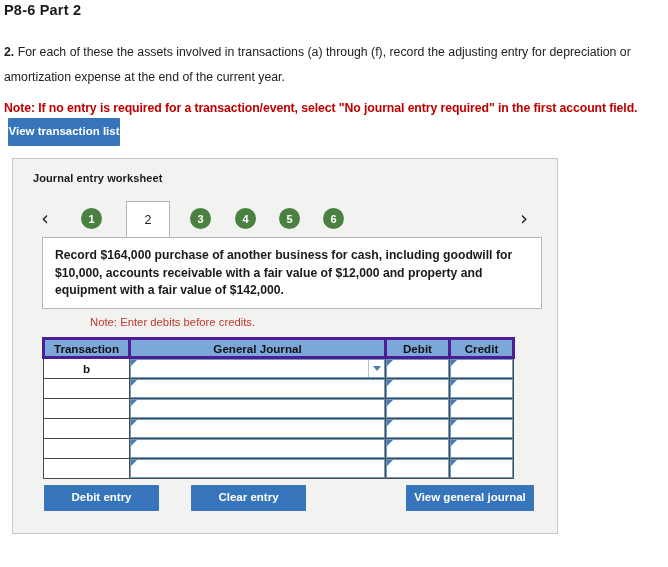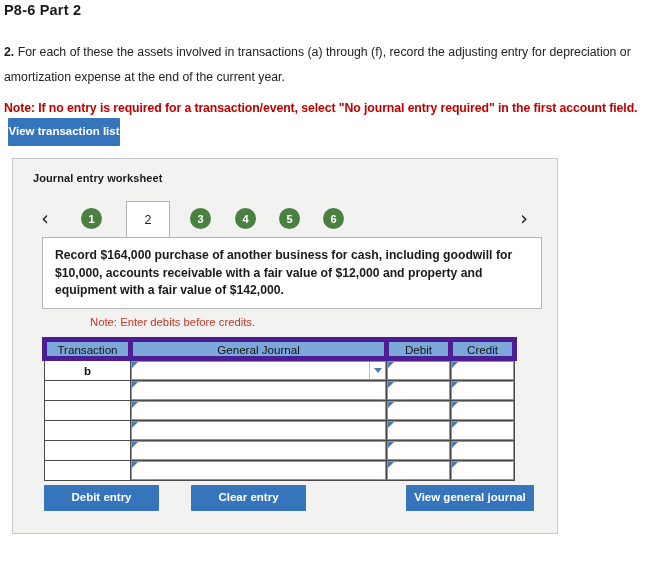--- a/index.html
+++ b/index.html
@@ -193,24 +193,24 @@
   .jtable {
     position: absolute;
     left: 29px;
     top: 178px;
     width: 472px;
     border-collapse: collapse;
     table-layout: fixed;
   }
   .jtable th {
     background: #7ba7d9;
-    border: 5px solid #4c1d95;
+    border: 3px solid #4c1d95;
     color: #111111;
     font-size: 11.6px;
-    font-weight: normal;
+    font-weight: bold;
     height: 19px;
     padding: 0;
     text-align: center;
   }
   .jtable td {
     border: 1px solid #4a4a4a;
     background: #ffffff;
     height: 19px;
     padding: 0;
     vertical-align: middle;

